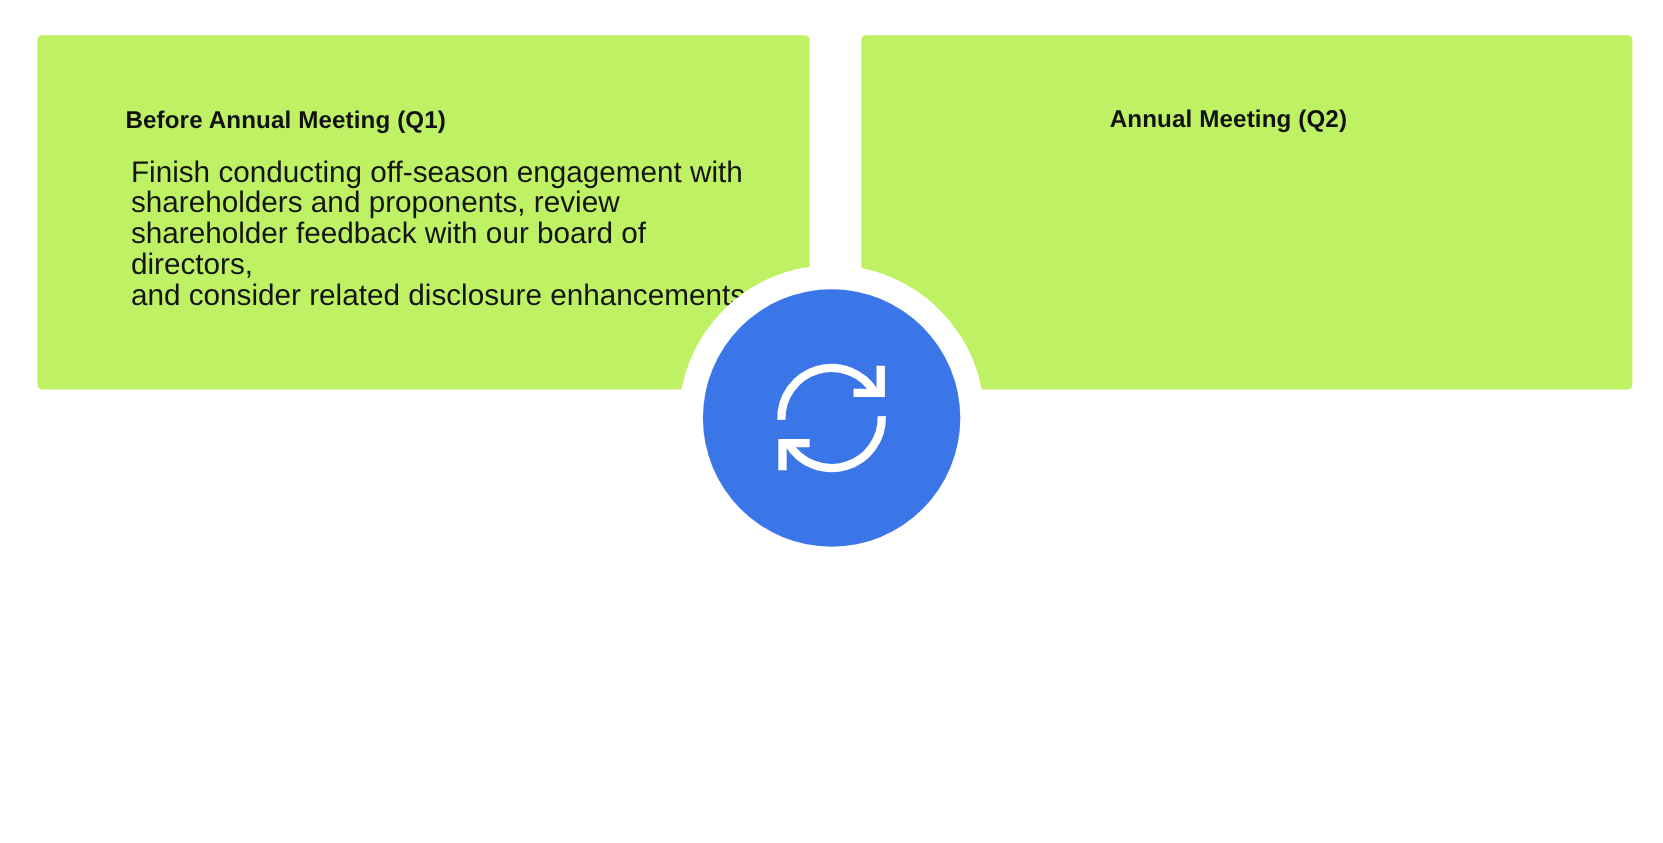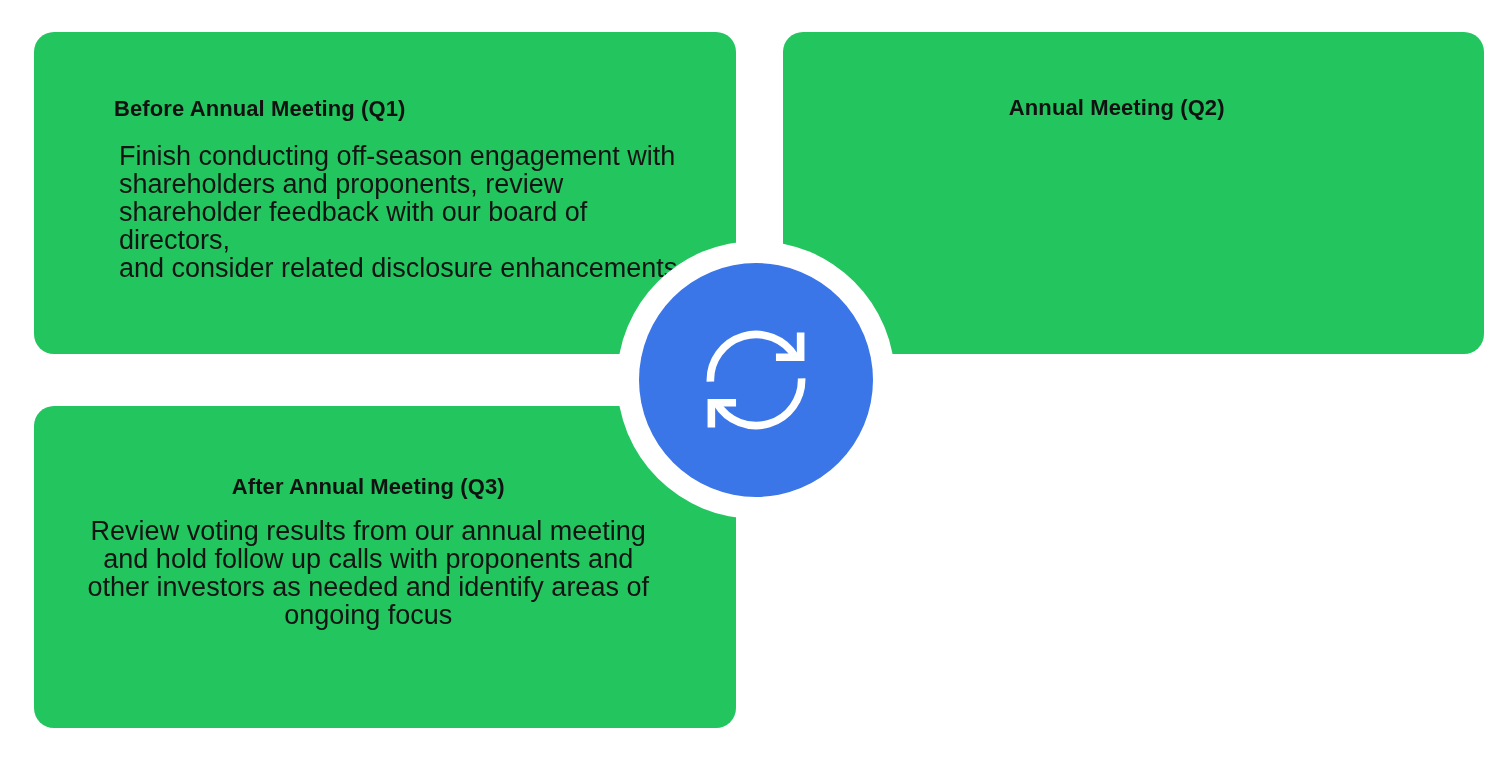--- a/index.html
+++ b/index.html
@@ -17,22 +17,22 @@
   .grid {
     position: absolute;
     left: 34px; top: 32px; right: 28px; bottom: 38px;
     display: grid;
     grid-template-columns: 1fr 1fr;
     grid-template-rows: 1fr 1fr;
     column-gap: 47px;
     row-gap: 52px;
   }
   .card {
-    background: #22c55e;
-    border-radius: 20px;
+    background: #bef264;
+    border-radius: 4px;
     box-sizing: border-box;
   }
   .card h2 {
     margin: 0;
     font-size: 22px;
     line-height: 26px;
     font-weight: 700;
     color: #111111;
     letter-spacing: 0.1px;
   }
@@ -96,27 +96,20 @@
 shareholders and proponents, review
 shareholder feedback with our board of directors,
 and consider related disclosure enhancements</p>
     </section>
 
     <section class="card q2 align-right">
       <h2>Annual Meeting (Q2)</h2>
     </section>
 
 
-    <section class="card q3 align-right">
-      <h2>After Annual Meeting (Q3)</h2>
-      <p>Review voting results from our annual meeting
-and hold follow up calls with proponents and
-other investors as needed and identify areas of
-ongoing focus</p>
-    </section>
 
   </div>
 
   <div class="center-badge">
     <div class="blue-circle">
       <svg class="cycle-icon" viewBox="0 0 120 120" fill="none" stroke="#ffffff" stroke-width="8" stroke-linecap="butt" stroke-linejoin="miter" aria-hidden="true">
 
         <path d="M 12 61.7 A 48 48 0 0 1 101.1 35.3"></path>
 
         <polyline points="107 10 107 36 81 36"></polyline>

